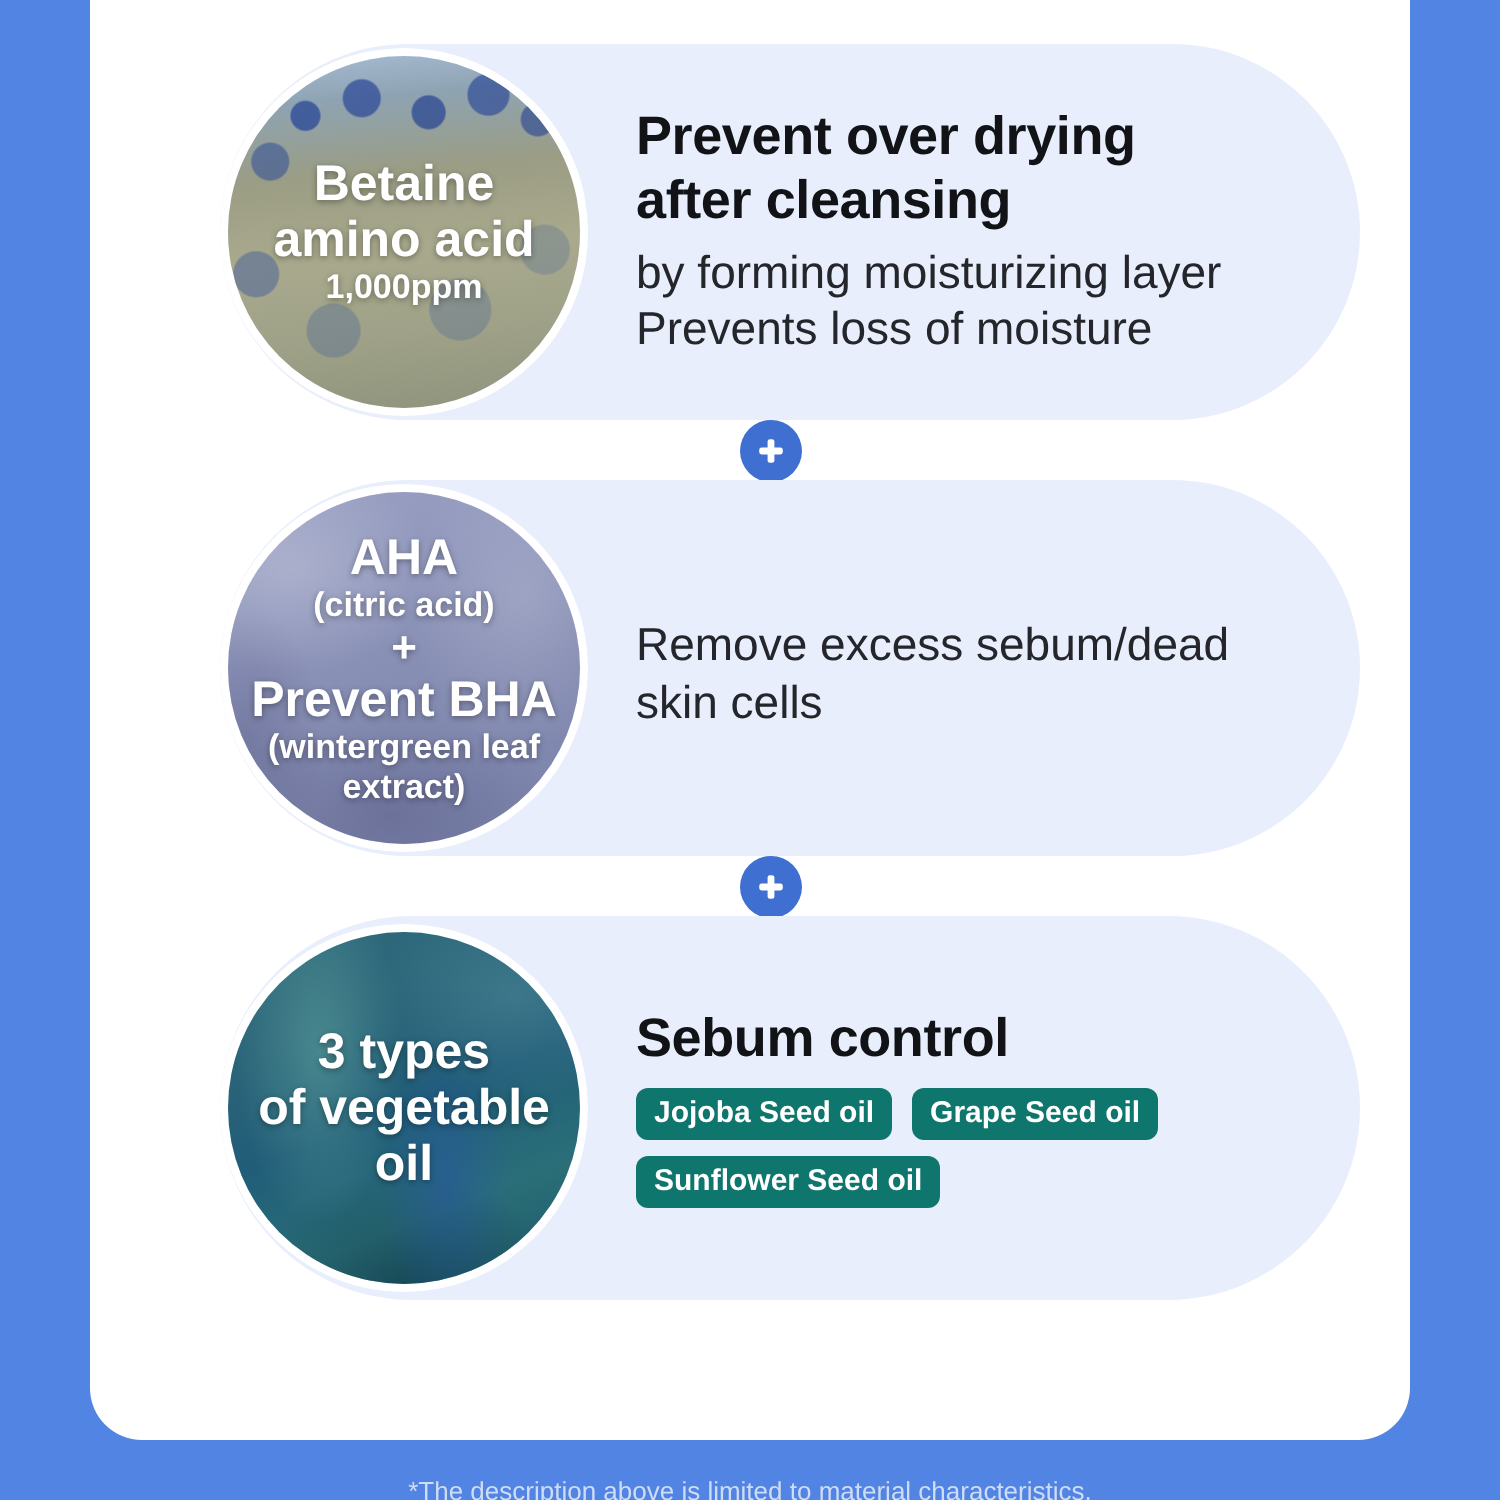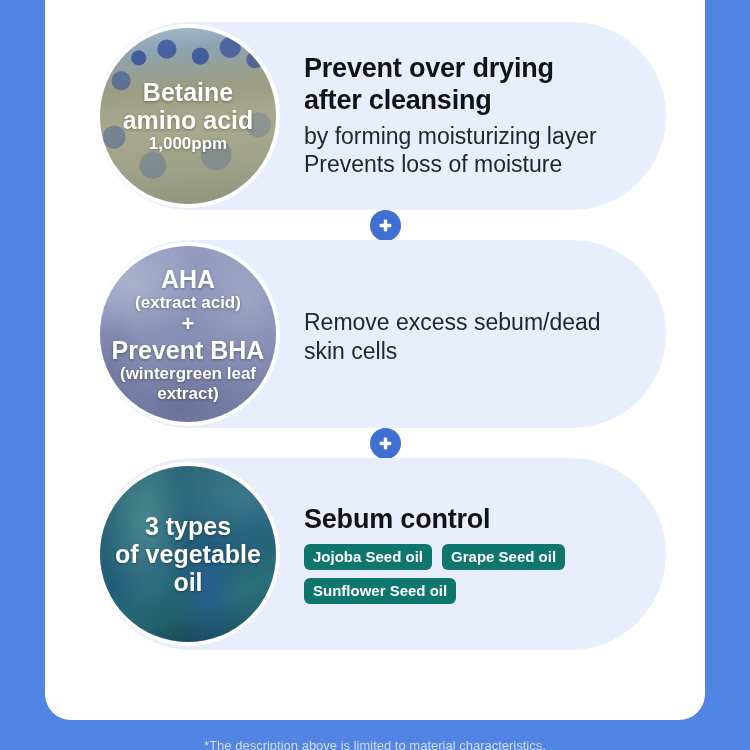--- a/index.html
+++ b/index.html
@@ -25,21 +25,21 @@
     left: 45px;
     top: 0;
     width: 660px;
     height: 720px;
     background: #ffffff;
     border-radius: 0 0 26px 26px;
   }
   
   .card {
     position: absolute;
-    left: 96px;
+    left: 110px;
     width: 570px;
     background: #e8eefb;
     border-radius: 999px;
     display: flex;
     align-items: center;
   }
   #card-1 { top: 22px;  height: 188px; }
   #card-2 { top: 240px; height: 188px; }
   #card-3 { top: 458px; height: 192px; }
 
@@ -215,21 +215,21 @@
         <rect x="2.6" y="6.8" width="11.8" height="3.4" rx="1.2" fill="#ffffff"></rect>
       </svg>
     </span>
   </div>
 
   <div class="card" id="card-2">
     <div class="media">
       <div class="tex tex-aha"></div>
       <div class="media-text">
         <span class="m-big">AHA</span>
-        <span class="m-small">(extract acid)</span>
+        <span class="m-small">(citric acid)</span>
         <span class="m-plus">+</span>
         <span class="m-big">Prevent BHA</span>
         <span class="m-small">(wintergreen leaf extract)</span>
       </div>
     </div>
     <div class="copy">
       <div class="subline">
         <div>Remove excess sebum/dead</div>
         <div>skin cells</div>
       </div>

